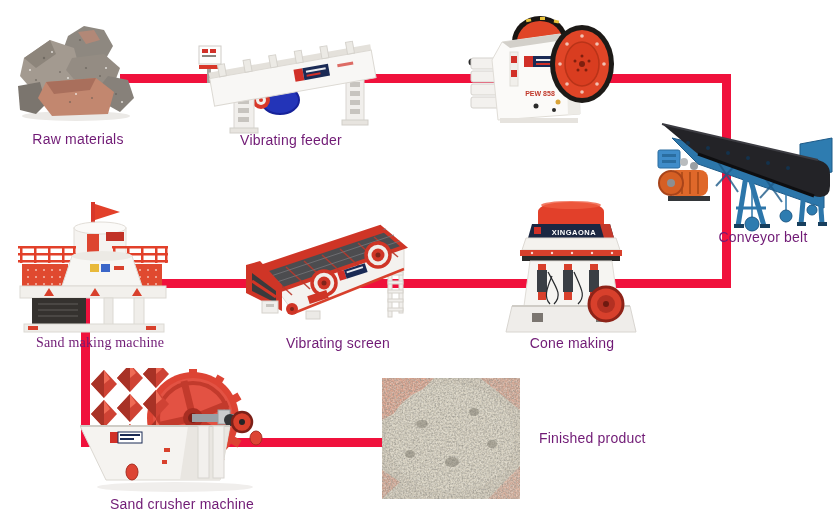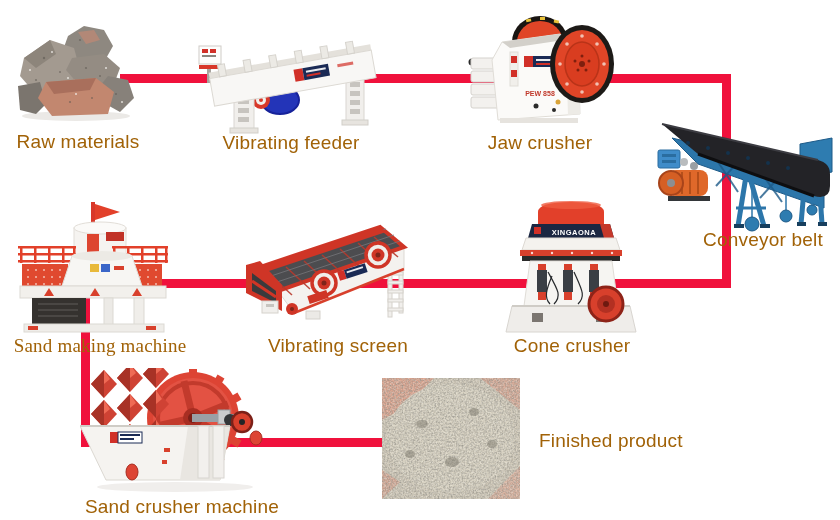--- a/index.html
+++ b/index.html
@@ -1,21 +1,21 @@
 <!DOCTYPE html>
 <html><head>
 <meta charset="utf-8">
 <style>
   html,body{margin:0;padding:0;background:#fff;}
   .stage{position:relative;width:840px;height:520px;background:#fff;overflow:hidden;
          font-family:"Liberation Sans",sans-serif;}
   .flow-line{position:absolute;background:#f0113c;z-index:1;}
   .art{position:absolute;z-index:2;}
   .art svg{display:block;width:100%;height:100%;}
-  .node-label{position:absolute;z-index:3;font-size:19px;color:#a16207;
+  .node-label{position:absolute;z-index:3;font-size:14px;color:#701a75;
               text-align:center;white-space:nowrap;letter-spacing:.2px;}
   .node-label.left{text-align:left;margin-left:12px;}
 </style>
 </head>
 <body>
 
 <div class="stage">
 
   <div class="flow-line" style="left:120px;top:74px;width:611px;height:9px;"></div>
   <div class="flow-line" style="left:722px;top:74px;width:9px;height:214px;"></div>
@@ -593,21 +593,20 @@
           <ellipse cx="92" cy="34" rx="5" ry="4"></ellipse>
         <ellipse cx="70" cy="84" rx="7" ry="5"></ellipse>
           <ellipse cx="110" cy="66" rx="5" ry="4"></ellipse>
         <ellipse cx="28" cy="76" rx="5" ry="4"></ellipse>
       </g>
     </svg>
   </div>
 
   <div class="node-label" style="left:8px;top:131px;width:140px;">Raw materials</div>
   <div class="node-label" style="left:211px;top:132px;width:160px;">Vibrating feeder</div>
-  <div class="node-label" style="left:460px;top:132px;width:160px;">Jaw crusher</div>
   <div class="node-label" style="left:683px;top:229px;width:160px;">Conveyor belt</div>
-  <div class="node-label" style="left:492px;top:335px;width:160px;">Cone crusher</div>
+  <div class="node-label" style="left:492px;top:335px;width:160px;">Cone making</div>
   <div class="node-label" style="left:258px;top:335px;width:160px;">Vibrating screen</div>
   <div class="node-label" style="left:5px;top:335px;width:190px;font-family:Liberation Serif, serif;">Sand making machine</div>
   <div class="node-label" style="left:82px;top:496px;width:200px;">Sand crusher machine</div>
   <div class="node-label left" style="left:527px;top:430px;width:150px;">Finished product</div>
 
 </div>
 
 </body></html>

